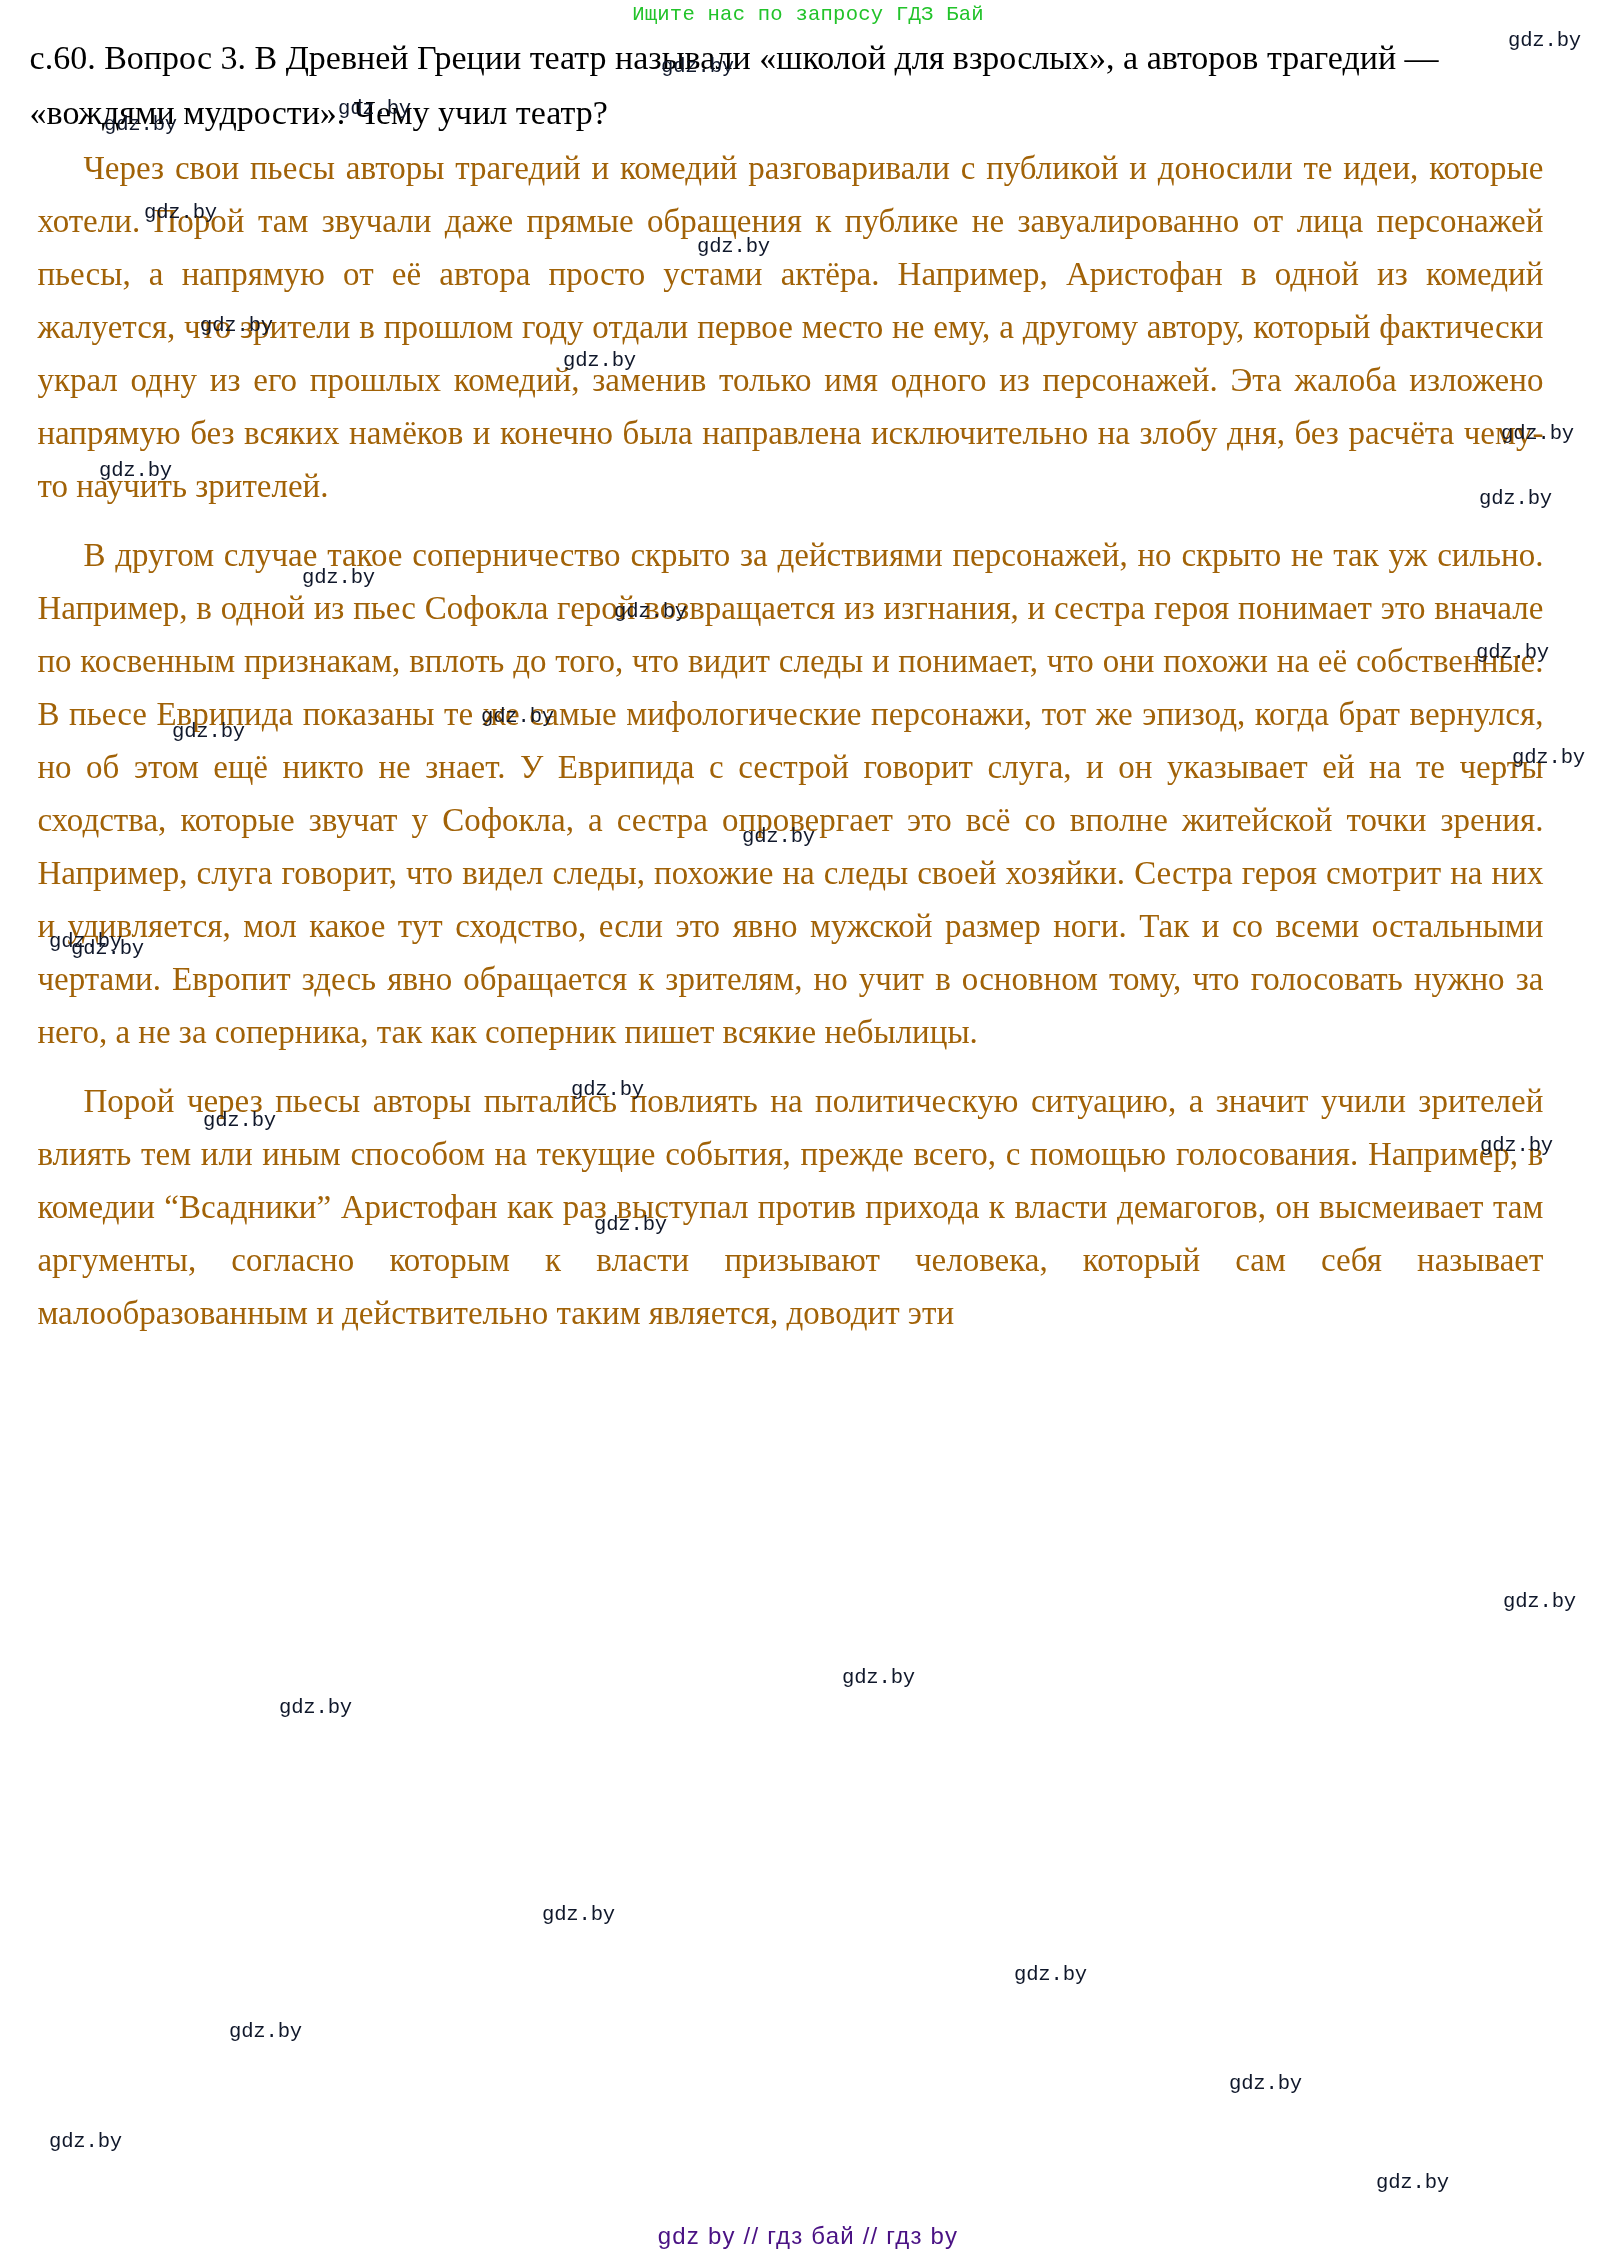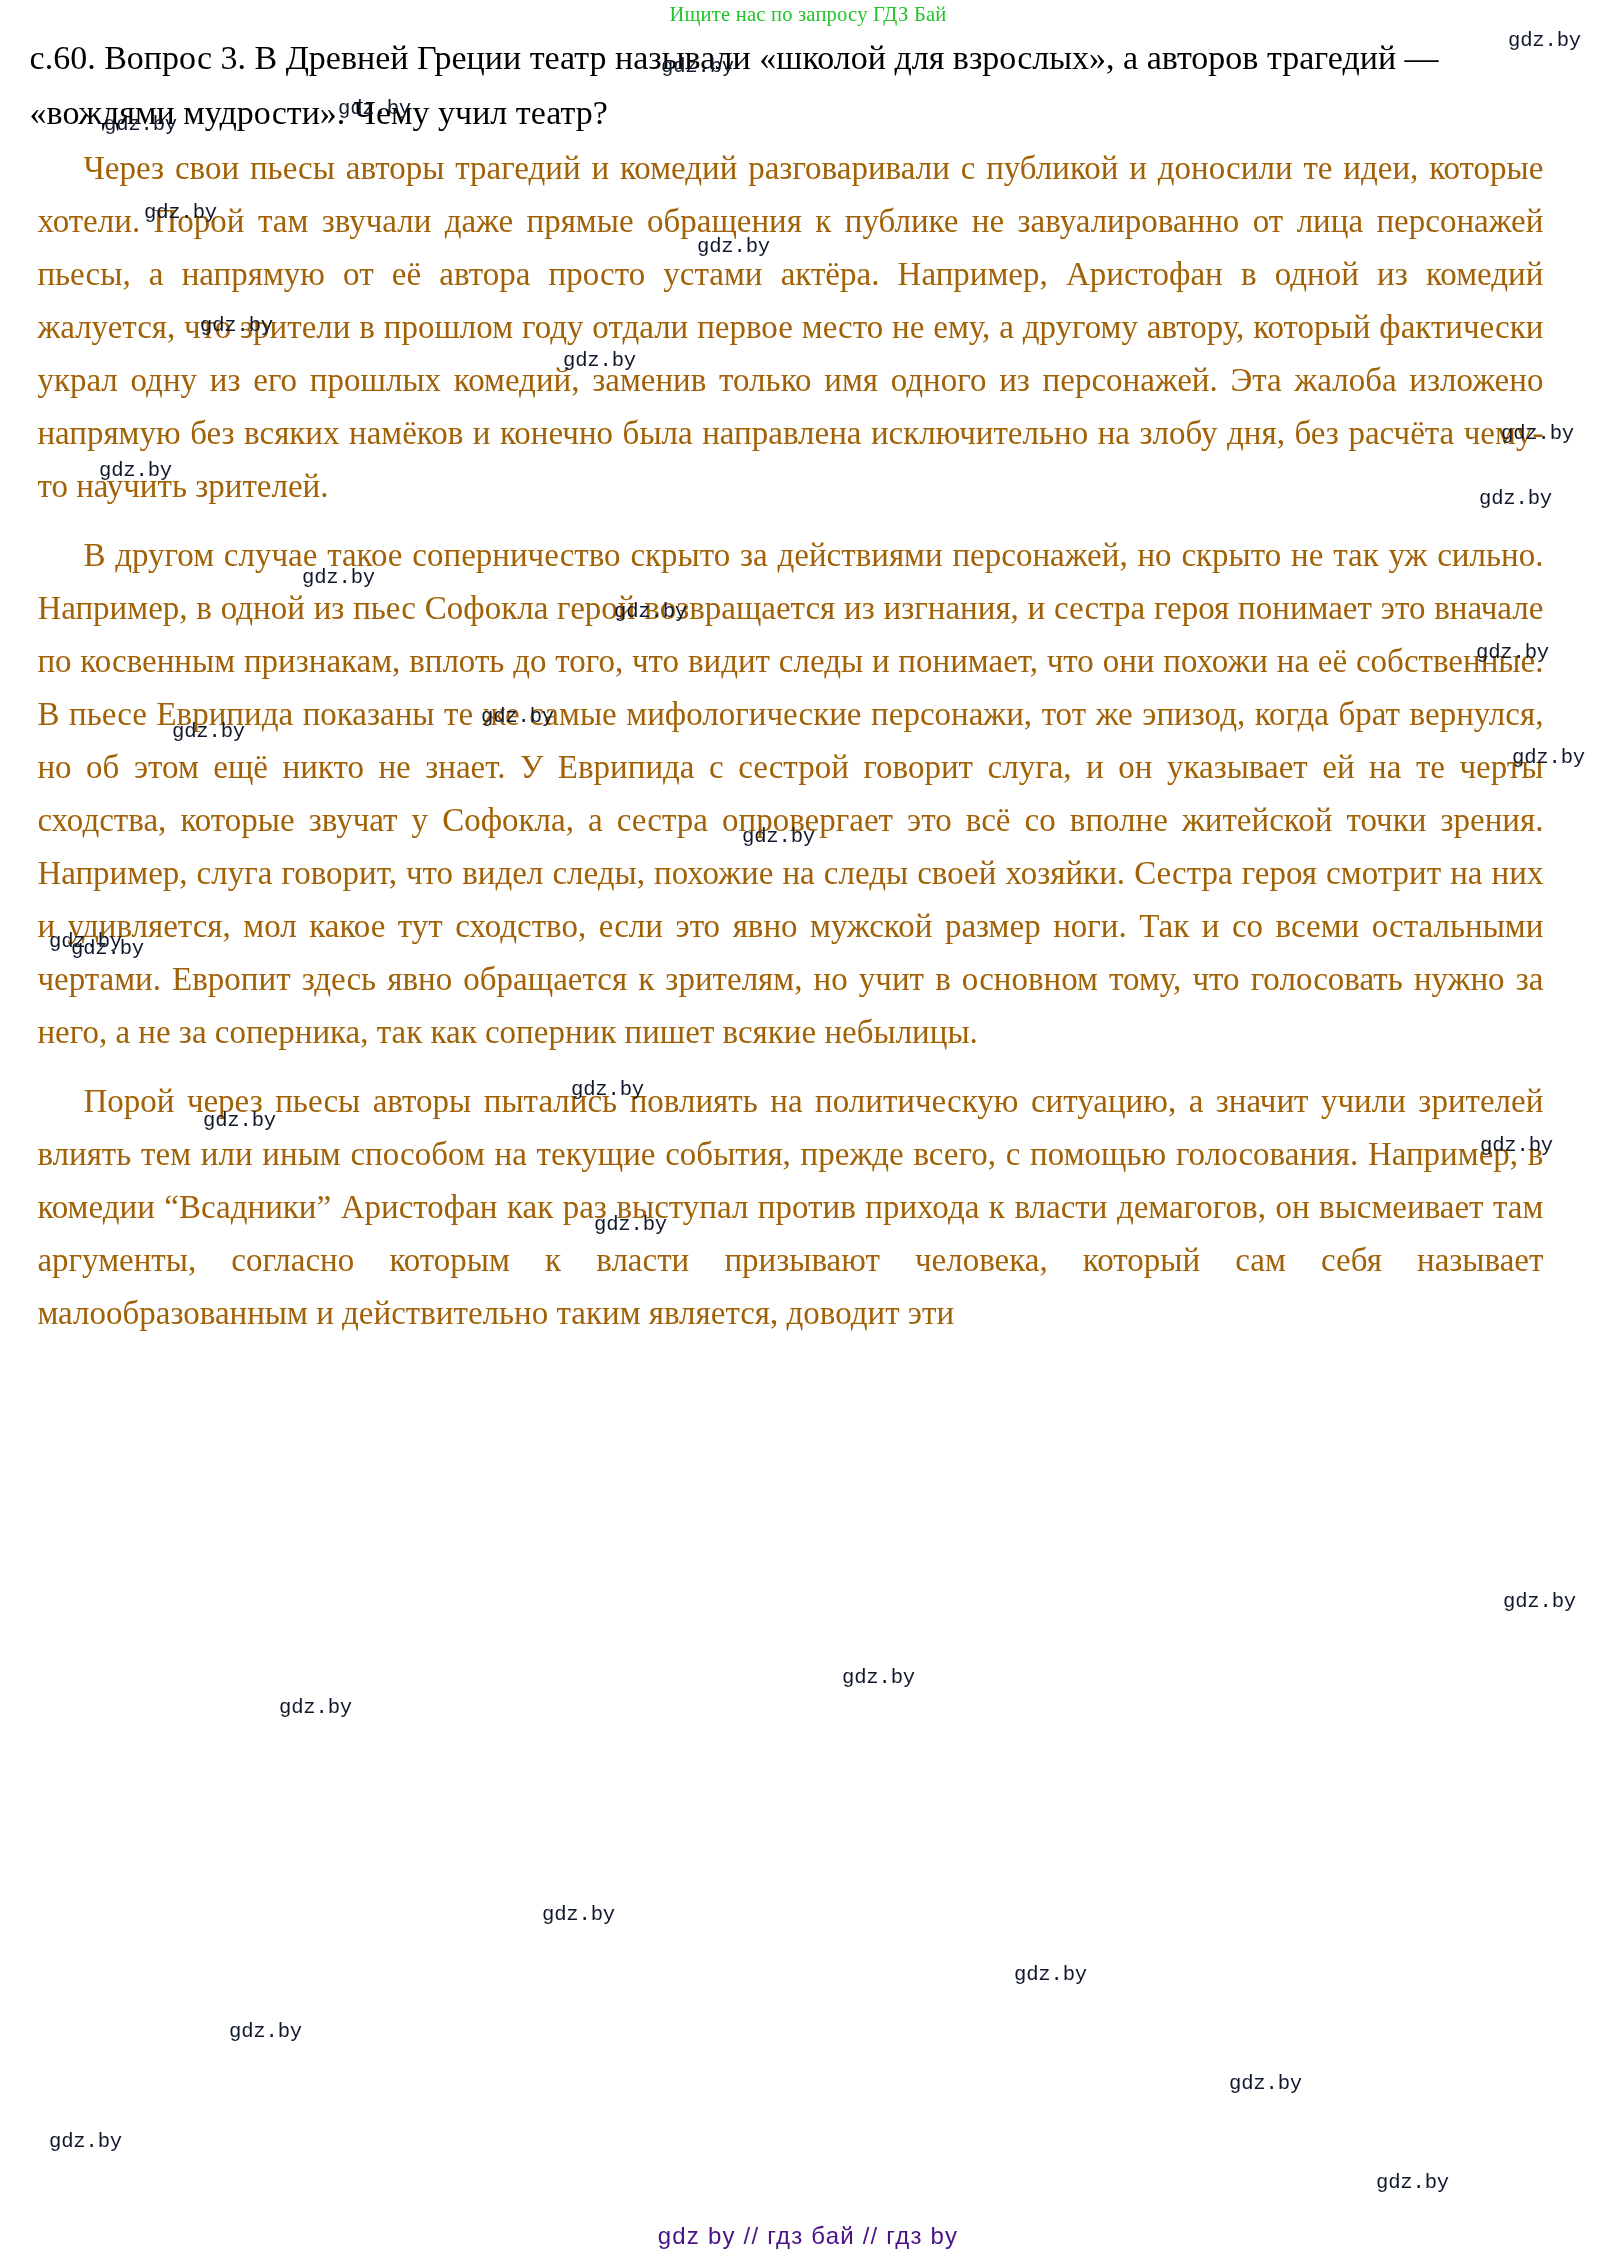--- a/index.html
+++ b/index.html
@@ -26,21 +26,21 @@
     position: absolute;
     top: 0;
     left: 0;
     width: 1616px;
     height: 28px;
     display: flex;
     align-items: center;
     justify-content: center;
   }
   .promo-text {
-    font-family: Liberation Serif, serif;
+    font-family: Liberation Mono, monospace;
     font-size: 20.6px;
     font-weight: 400;
     color: #22c32a;
     letter-spacing: 0.2px;
     white-space: nowrap;
   }
 
   
   .content {
     position: absolute;

